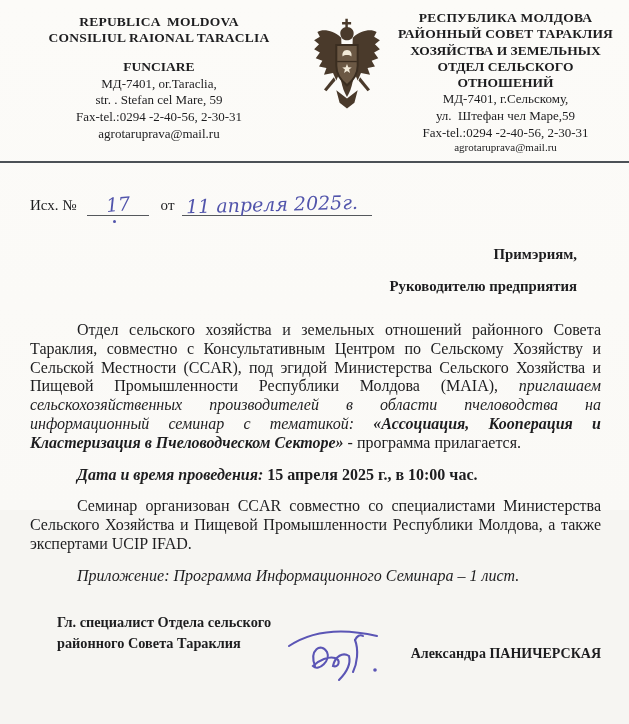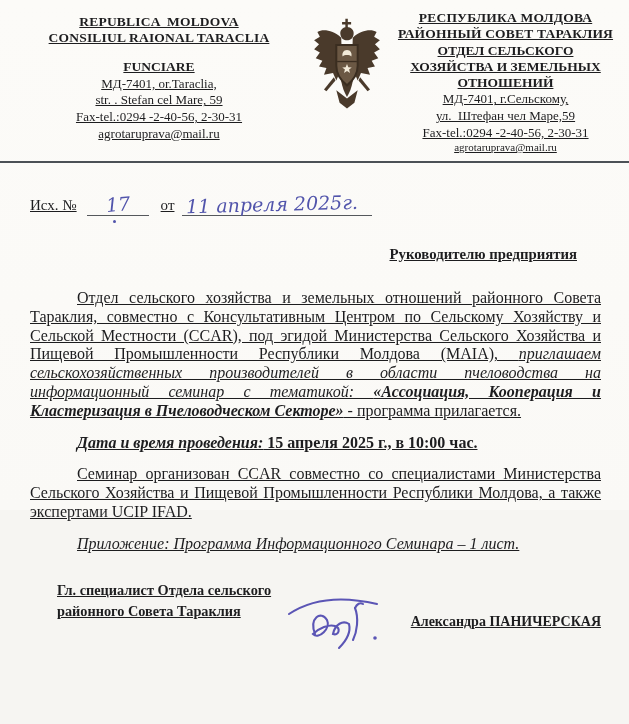--- a/index.html
+++ b/index.html
@@ -8,21 +8,20 @@
     background:#f6f5f2;
     font-family:"Liberation Serif", serif;
     color:#1d1d1f;
     overflow:hidden;
   }
   .page{
     width:629px;height:510px;
     background:linear-gradient(180deg,#fcfbf8 0%, #fbfaf7 60%, #faf9f6 100%);
     position:relative;
     box-sizing:border-box;
-    text-decoration:underline;
   }
   
   .letterhead{
     display:flex;
     padding:10px 8px 0 14px;
     height:145px;
     box-sizing:content-box;
   }
   .lh-col{display:flex;flex-direction:column;text-align:center;}
   .lh-left{width:290px;padding-top:4px;}
@@ -142,22 +141,22 @@
         <path d="M45,39 C40.5,39 38.5,43.5 39.8,47 C41.8,44.6 48.2,44.6 50.2,47 C51.5,43.5 49.5,39 45,39 Z" fill="#f2ead9"></path>
 
         <path d="M45,56 L46.6,60 L50.8,60.2 L47.5,62.8 L48.7,66.8 L45,64.5 L41.3,66.8 L42.5,62.8 L39.2,60.2 L43.4,60 Z" fill="#f2ead9"></path>
       </svg>
     </div>
 
     <div class="lh-col lh-right">
       <div class="lh-line lh-title">РЕСПУБЛИКА МОЛДОВА</div>
       <div class="lh-line lh-title">РАЙОННЫЙ СОВЕТ ТАРАКЛИЯ</div>
       <div class="lh-gap"></div>
+      <div class="lh-line lh-dept">ХОЗЯЙСТВА И ЗЕМЕЛЬНЫХ</div>
       <div class="lh-line lh-dept">ОТДЕЛ СЕЛЬСКОГО</div>
-      <div class="lh-line lh-dept">ХОЗЯЙСТВА И ЗЕМЕЛЬНЫХ</div>
       <div class="lh-line lh-dept">ОТНОШЕНИЙ</div>
       <div class="lh-line lh-addr">МД-7401, г.Сельскому,</div>
       <div class="lh-line lh-addr">ул.  Штефан чел Маре,59</div>
       <div class="lh-line lh-addr">Fax-tel.:0294 -2-40-56, 2-30-31</div>
       <div class="lh-line lh-addr-sm">agrotaruprava@mail.ru</div>
     </div>
   </div>
 
   <hr class="rule">
 
@@ -167,20 +166,21 @@
       <span class="hand">17</span>
       <span class="ref-dot"></span>
     </span>
     <span class="ref-from">от</span>
     <span class="ref-date-slot">
       <span class="hand">11 апреля 2025г.</span>
     </span>
   </div>
 
   <div class="recipients">
+    <div class="r-line">Примэриям,</div>
     <div class="r-line">Руководителю предприятия</div>
   </div>
 
   <div class="body-text">
     <p class="para p1"><span>Отдел сельского хозяйства и земельных отношений районного Совета Тараклия, совместно с Консультативным Центром по Сельскому Хозяйству и Сельской Местности (CCAR), под эгидой Министерства Сельского Хозяйства и Пищевой Промышленности Республики Молдова (MAIA), </span><span class="it">приглашаем сельскохозяйственных производителей в области пчеловодства на информационный семинар с тематикой: </span><span class="bit">«Ассоциация, Кооперация и Кластеризация в Пчеловодческом Секторе»</span><span> - программа прилагается.</span></p>
 
 
     <p class="para sect"><span class="bit">Дата и время проведения:</span><span class="bold"> 15 апреля 2025 г., в 10:00 час.</span></p>
 
     <p class="para sect">Семинар организован CCAR совместно со специалистами Министерства Сельского Хозяйства и Пищевой Промышленности Республики Молдова, а также экспертами UCIP IFAD.</p>

